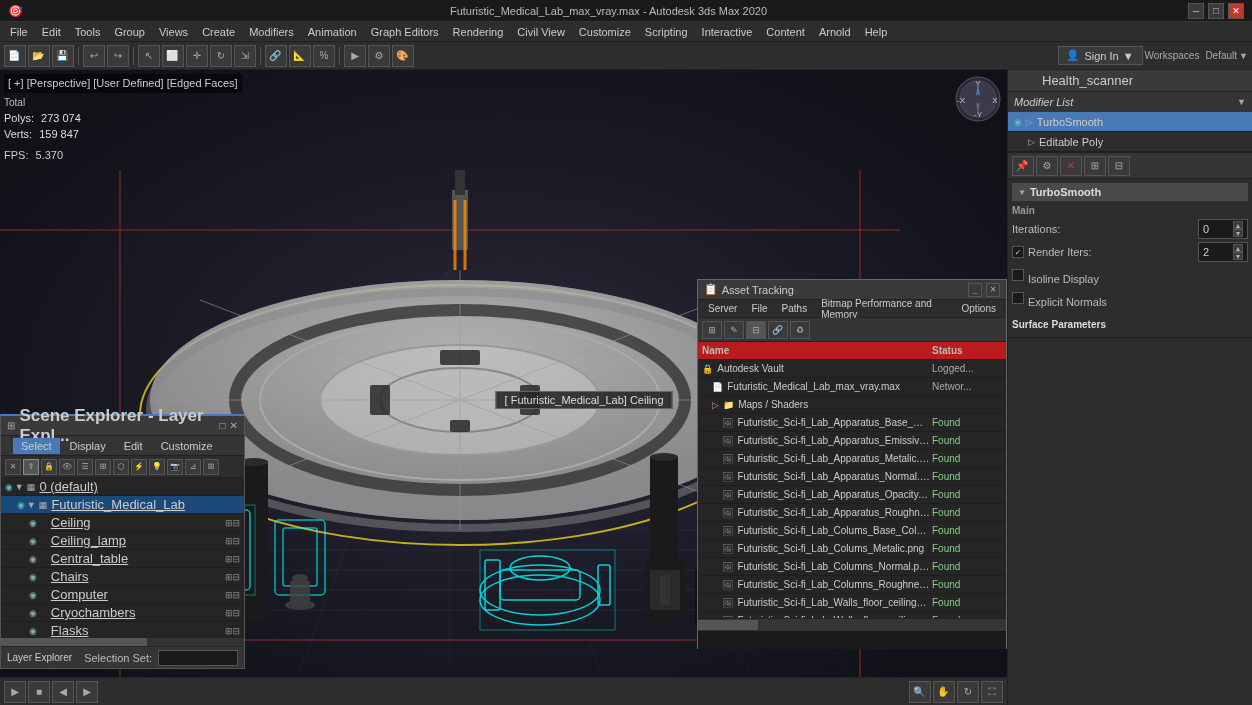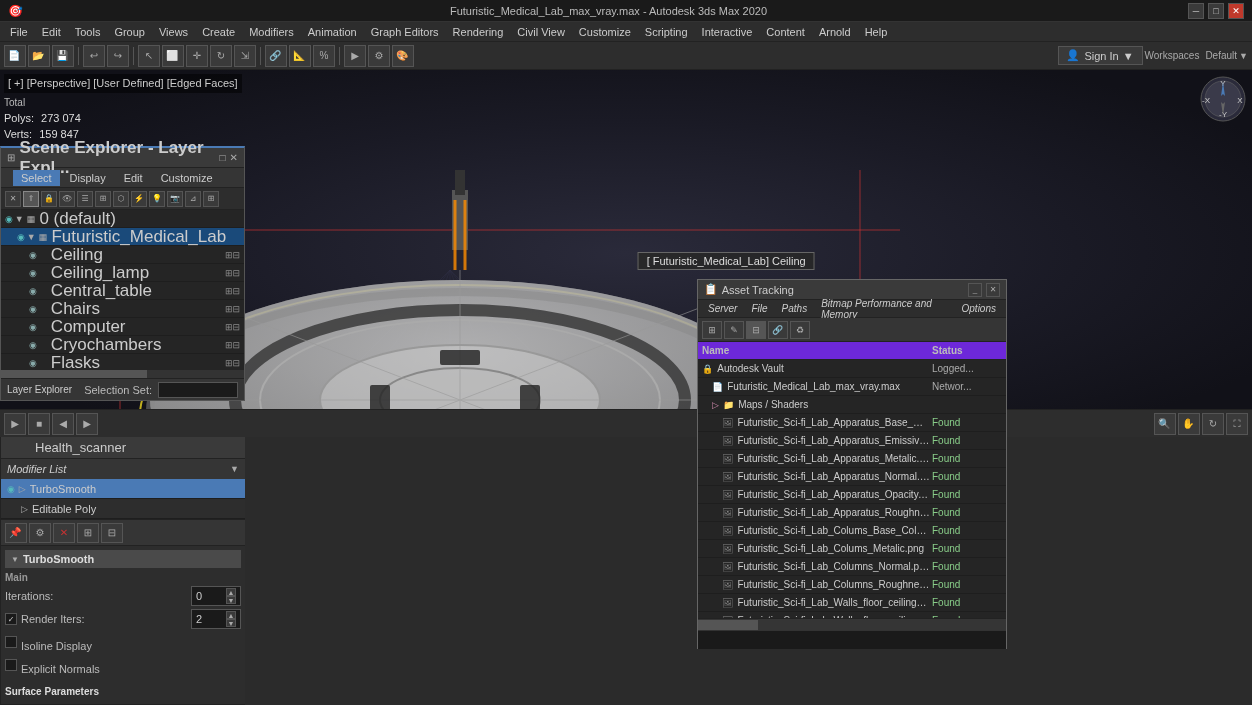--- a/index.html
+++ b/index.html
@@ -25,21 +25,21 @@
     #toolbar {
       height: 28px; background: #2d2d2d; display: flex; align-items: center; padding: 0 4px;
       border-bottom: 1px solid #222; gap: 2px;
     }
     .toolbar-btn { width: 22px; height: 22px; background: #3a3a3a; border: 1px solid #555; display: flex; align-items: center; justify-content: center; font-size: 10px; cursor: pointer; color: #aaa; }
     .toolbar-sep { width: 1px; height: 18px; background: #555; margin: 0 2px; }
     .toolbar-spacer { flex: 1; }
     .signin-btn { background: #3a3a3a; border: 1px solid #555; padding: 2px 8px; font-size: 11px; color: #ccc; cursor: pointer; display: flex; align-items: center; gap: 4px; }
 
     
-    #main { display: flex; height: calc(705px - 22px - 20px - 28px); flex-direction: column; }
+    #main { display: flex; height: calc(705px - 22px - 20px - 28px); }
 
     
     #viewport {
       flex: 1; background: #1e1e1e; position: relative; overflow: hidden;
     }
     #viewport-info {
       position: absolute; top: 4px; left: 4px; color: #ddd; font-size: 11px; line-height: 1.5;
     }
     #viewport-label {
       display: inline-block; background: rgba(0,0,0,0.5); padding: 1px 4px; margin-bottom: 2px; font-size: 11px; color: #ccc;
@@ -148,21 +148,21 @@
     #se-tree { max-height: 160px; overflow-y: auto; background: #252525; }
     .tree-item {
       height: 18px; display: flex; align-items: center; padding: 0 4px; cursor: pointer;
       border-bottom: 1px solid #1e1e1e; gap: 2px;
     }
     .tree-item.selected { background: #1a4a7a; }
     .tree-expand { width: 10px; font-size: 9px; color: #aaa; }
     .tree-eye { font-size: 9px; color: #5bb; }
     .tree-eye.half { color: #8aa; }
     .tree-icon { font-size: 9px; color: #aaa; margin-right: 2px; }
-    .tree-label { font-size: 17px; color: #ccc; flex: 1; }
+    .tree-label { font-size: 13px; color: #ccc; flex: 1; text-decoration: underline; }
     .tree-r { width: 20px; font-size: 9px; color: #aaa; text-align: center; }
     .tree-dis { width: 25px; font-size: 9px; color: #aaa; text-align: center; }
 
     
     #se-bottom { height: 22px; background: #353535; border-top: 1px solid #222; display: flex; align-items: center; padding: 0 6px; gap: 6px; }
     #se-bottom-label { font-size: 10px; color: #ccc; }
     #se-bottom-input { width: 80px; height: 16px; background: #1a1a1a; border: 1px solid #555; font-size: 10px; color: #ccc; padding: 0 4px; }
 
     
     #viewport-bottom {
@@ -176,28 +176,28 @@
       position: absolute; right: 245px; bottom: 28px; width: 310px; height: 360px;
       background: #2d2d2d; border: 1px solid #666; display: flex; flex-direction: column;
     }
     #at-titlebar {
       height: 20px; background: #3a3a3a; display: flex; align-items: center; padding: 0 6px; gap: 4px;
       cursor: move; border-bottom: 1px solid #222;
     }
     #at-title { font-size: 11px; color: #ccc; flex: 1; }
     .at-win-btn { width: 14px; height: 14px; background: #3a3a3a; border: 1px solid #555; display: flex; align-items: center; justify-content: center; font-size: 8px; cursor: pointer; color: #aaa; }
 
-    #at-menubar { height: 18px; background: #2d2d2d; display: flex; align-items: center; padding: 0 4px; border-bottom: 1px solid #222; gap: 2px; font-style: italic; }
+    #at-menubar { height: 18px; background: #2d2d2d; display: flex; align-items: center; padding: 0 4px; border-bottom: 1px solid #222; gap: 2px; }
     .at-menu-item { padding: 1px 6px; font-size: 10px; color: #ccc; cursor: pointer; }
 
     #at-toolbar { height: 24px; background: #353535; display: flex; align-items: center; padding: 0 4px; gap: 2px; border-bottom: 1px solid #222; }
     .at-tool-btn { width: 20px; height: 18px; background: #3a3a3a; border: 1px solid #555; display: flex; align-items: center; justify-content: center; font-size: 9px; cursor: pointer; color: #aaa; }
 
     #at-col-header {
-      height: 18px; background: #6d28d9; display: flex; align-items: center; padding: 0 4px;
+      height: 18px; background: #b91c1c; display: flex; align-items: center; padding: 0 4px;
       border-bottom: 1px solid #222; font-size: 10px; color: #bbb; font-weight: bold; justify-content: space-between;
     }
     #at-col-name { flex: 1; }
     #at-col-status { width: 70px; text-align: left; }
 
     #at-list { flex: 1; overflow-y: auto; background: #252525; }
     .at-item {
       height: 18px; display: flex; align-items: center; padding: 0 4px; cursor: pointer;
       border-bottom: 1px solid #1e1e1e; gap: 2px;
     }

